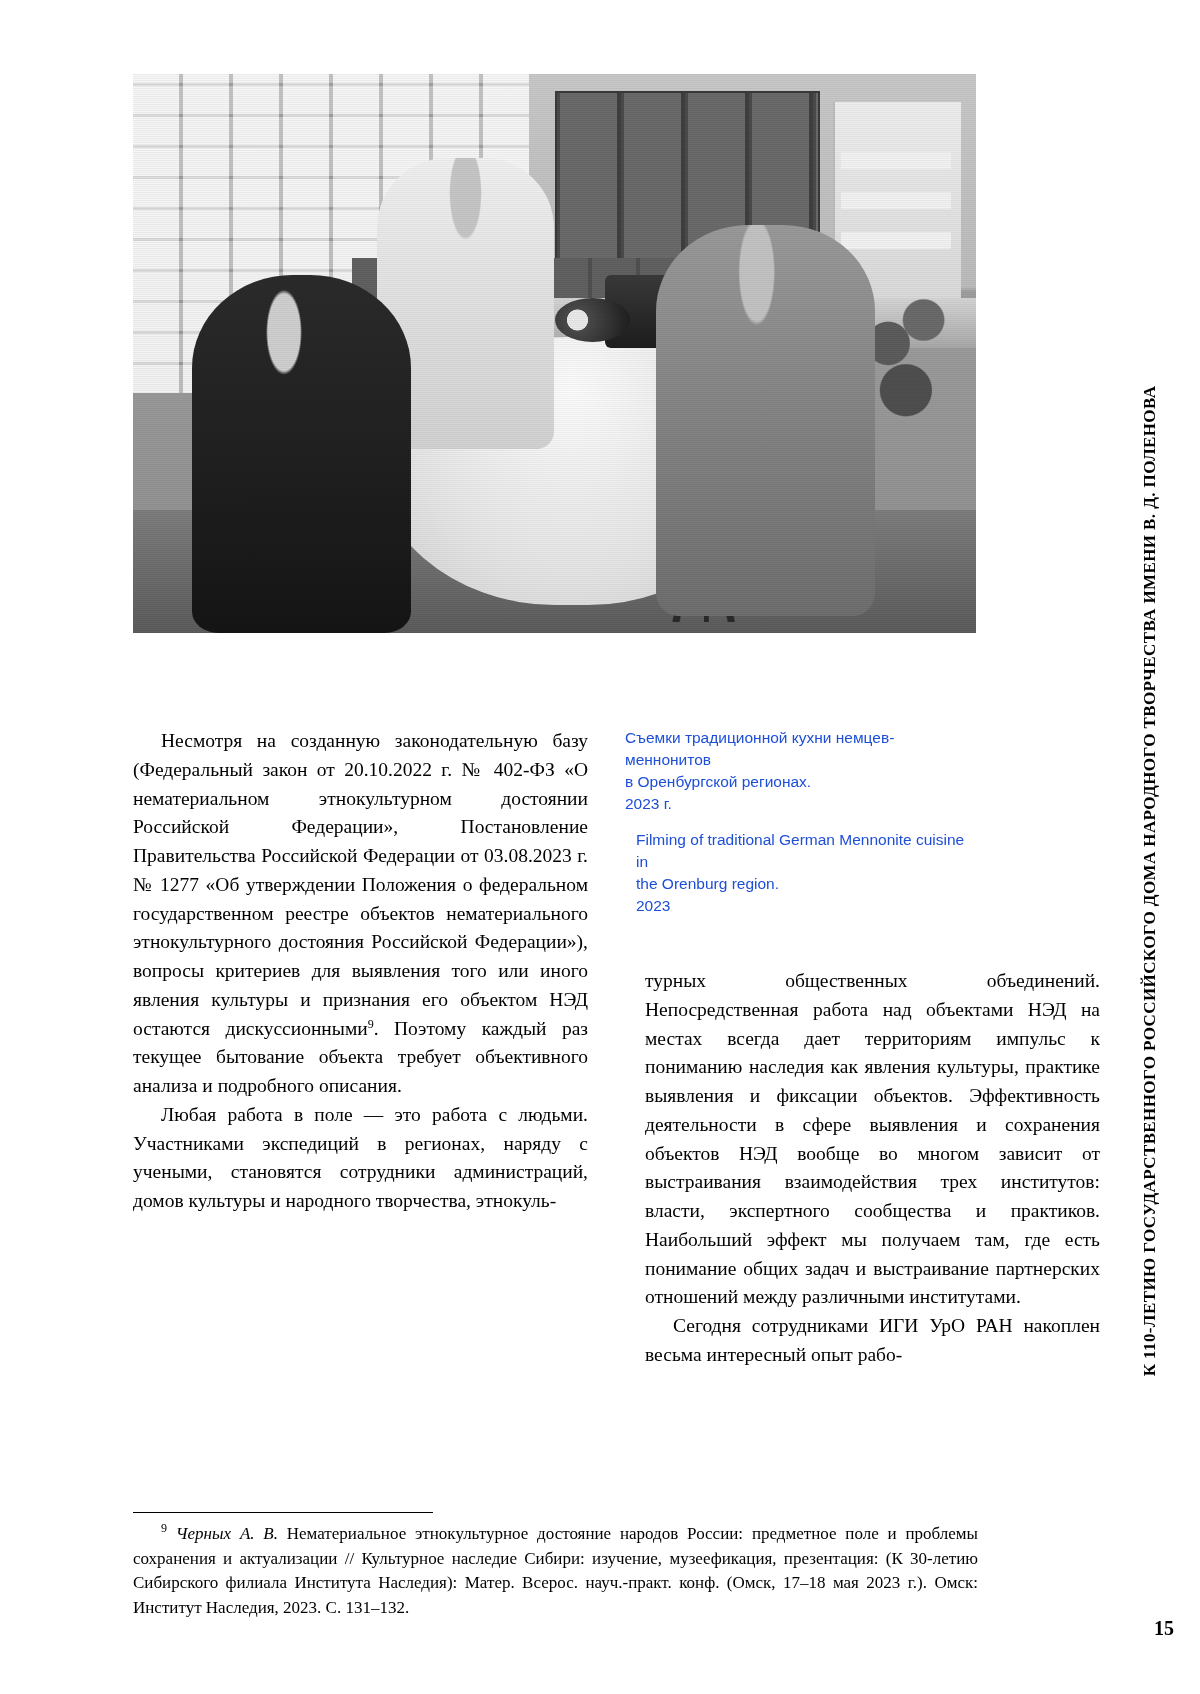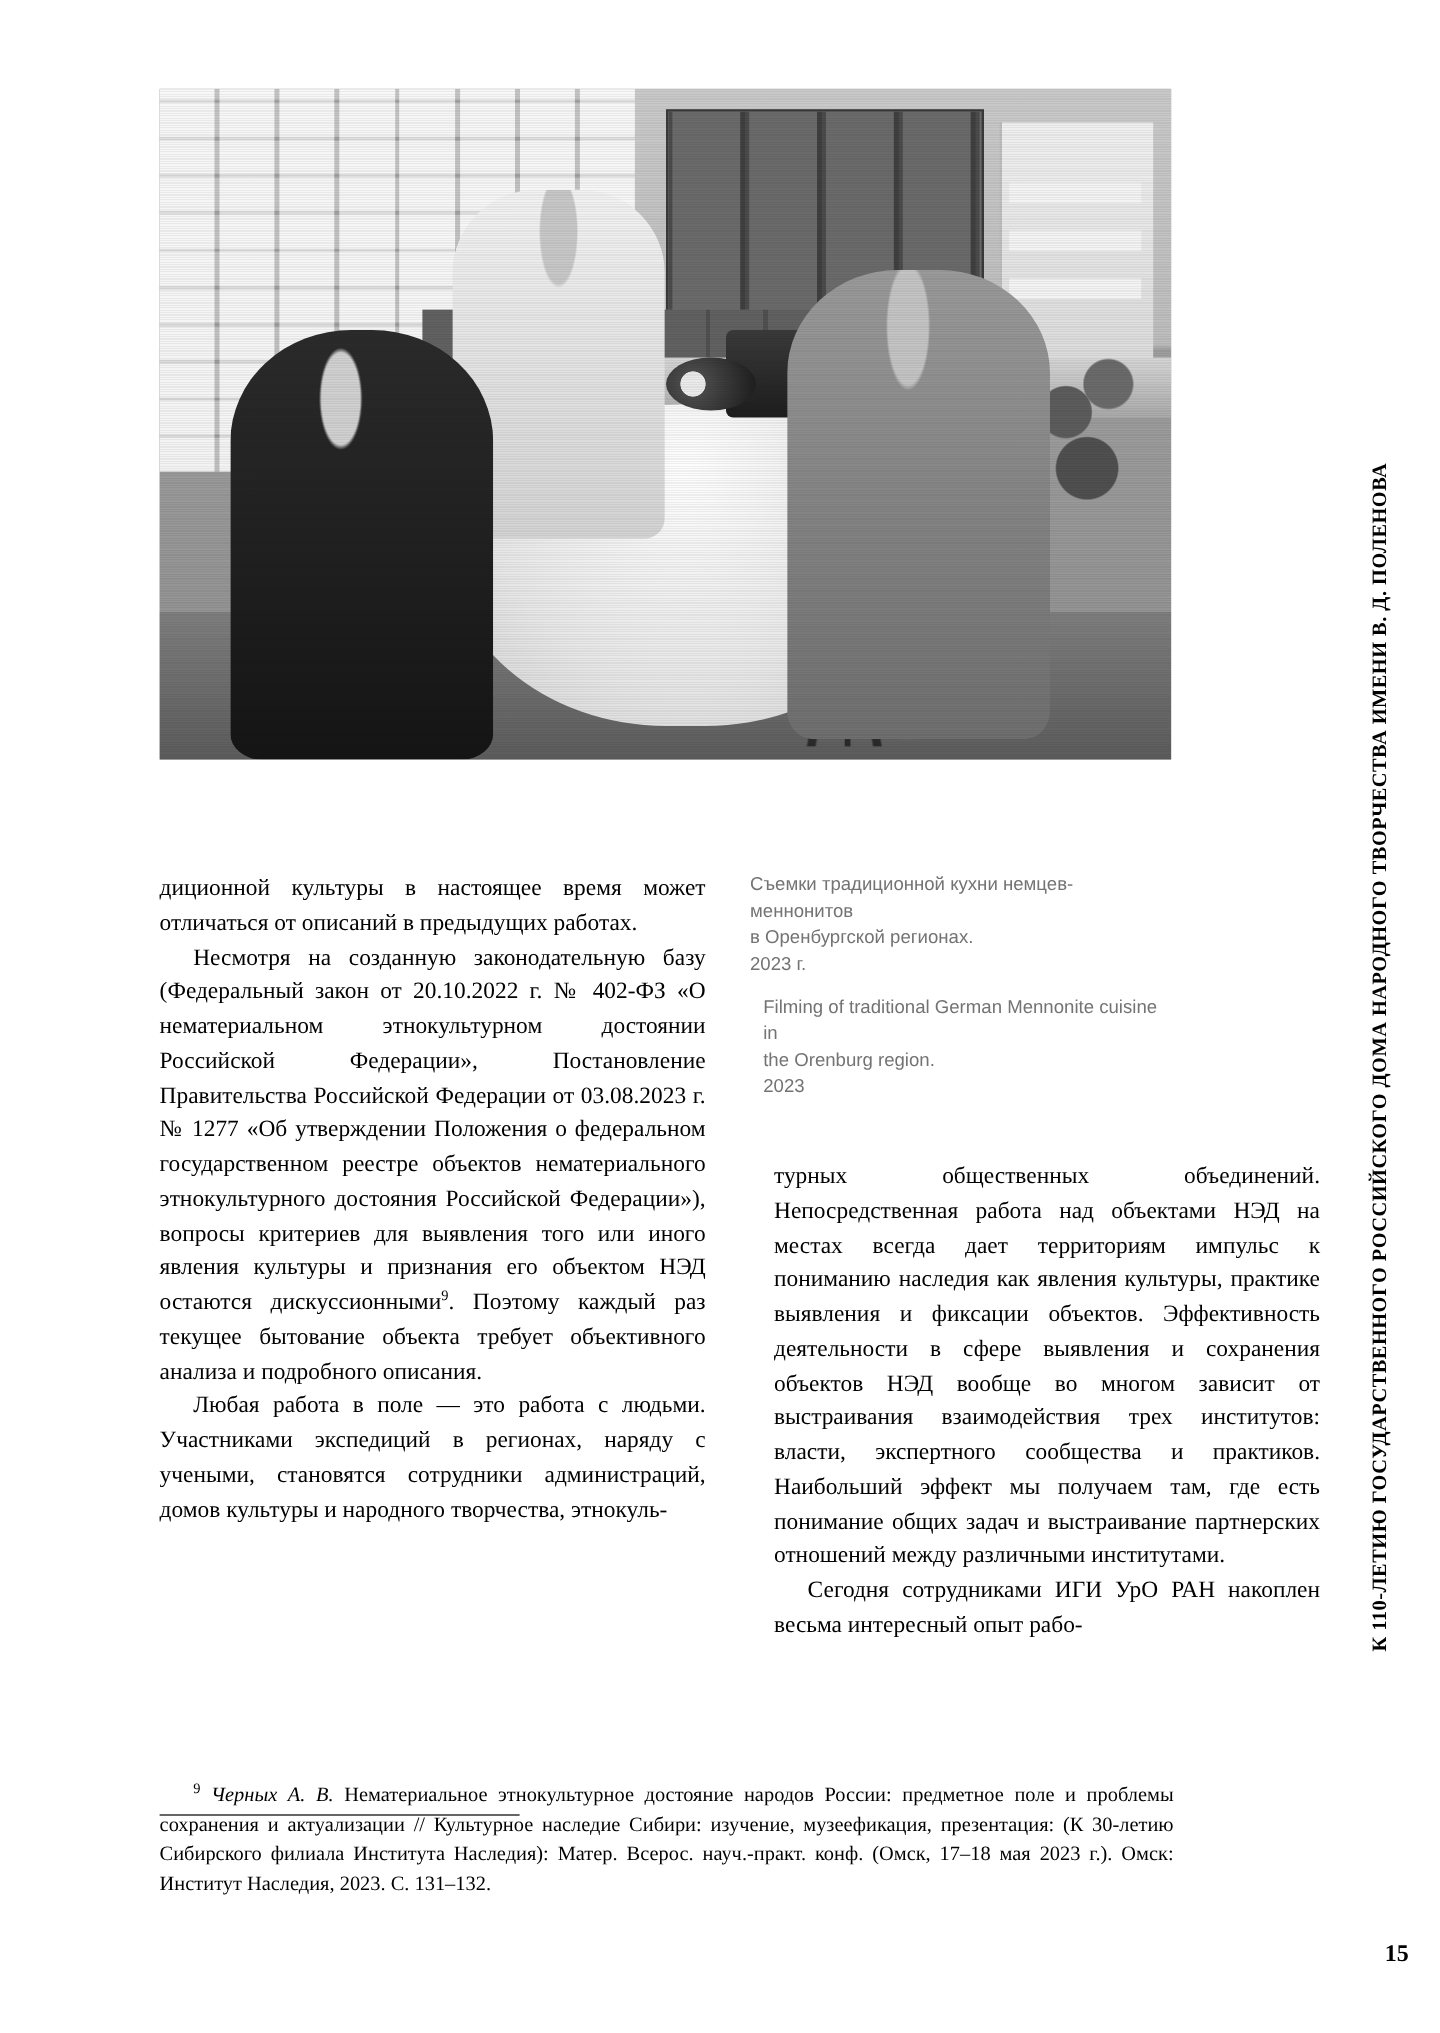--- a/index.html
+++ b/index.html
@@ -128,21 +128,21 @@
 
   
   .caption {
     position: absolute;
     left: 625px;
     top: 727px;
     width: 352px;
     font-family: "Liberation Sans", sans-serif;
     font-size: 15.5px;
     line-height: 1.42;
-    color: #737373;
+    color: #1d4ed8;
   }
   .caption .ru { margin: 0 0 14px 0; }
   .caption .en { margin: 11px; }
   .caption .line { display: block; }
 
   
   .col {
     position: absolute;
     width: 455px;
     font-size: 19.5px;
@@ -163,21 +163,21 @@
     position: absolute;
     left: 133px;
     top: 1512px;
     width: 300px;
     height: 1px;
     background: #000;
   }
   .footnote {
     position: absolute;
     left: 133px;
-    top: 1484px;
+    top: 1522px;
     width: 845px;
     font-size: 17px;
     line-height: 1.45;
     text-align: justify;
   }
   .footnote p { margin: 0; text-indent: 28px; }
   .footnote i { font-style: italic; }
 
   
   .running-head {
@@ -245,21 +245,20 @@
       <span class="line">2023 г.</span>
     </p>
     <p class="en">
       <span class="line">Filming of traditional German Mennonite cuisine in</span>
       <span class="line">the Orenburg region.</span>
       <span class="line">2023</span>
     </p>
   </div>
 
   <div class="col col-left">
-    <p class="noindent">диционной культуры в настоящее время может отличаться от описаний в предыдущих работах.</p>
     <p><span>Несмотря на созданную законодательную базу (Федеральный закон от 20.10.2022 г. № 402-ФЗ «О нематериальном этнокультурном достоянии Российской Федерации», Постановление Правительства Российской Федерации от 03.08.2023 г. № 1277 «Об утверждении Положения о федеральном государственном реестре объектов нематериального этнокультурного достояния Российской Федерации»), вопросы критериев для выявления того или иного явления культуры и признания его объектом НЭД остаются дискуссионными</span><sup>9</sup><span>. Поэтому каждый раз текущее бытование объекта требует объективного анализа и подробного описания.</span></p>
     <p>Любая работа в поле — это работа с людьми. Участниками экспедиций в регионах, наряду с учеными, становятся сотрудники администраций, домов культуры и народного творчества, этнокуль-</p>
   </div>
 
   <div class="col col-right">
     <p class="noindent">турных общественных объединений. Непосредственная работа над объектами НЭД на местах всегда дает территориям импульс к пониманию наследия как явления культуры, практике выявления и фиксации объектов. Эффективность деятельности в сфере выявления и сохранения объектов НЭД вообще во многом зависит от выстраивания взаимодействия трех институтов: власти, экспертного сообщества и практиков. Наибольший эффект мы получаем там, где есть понимание общих задач и выстраивание партнерских отношений между различными институтами.</p>
     <p>Сегодня сотрудниками ИГИ УрО РАН накоплен весьма интересный опыт рабо-</p>
   </div>
 
   <div class="footnote-rule"></div>

